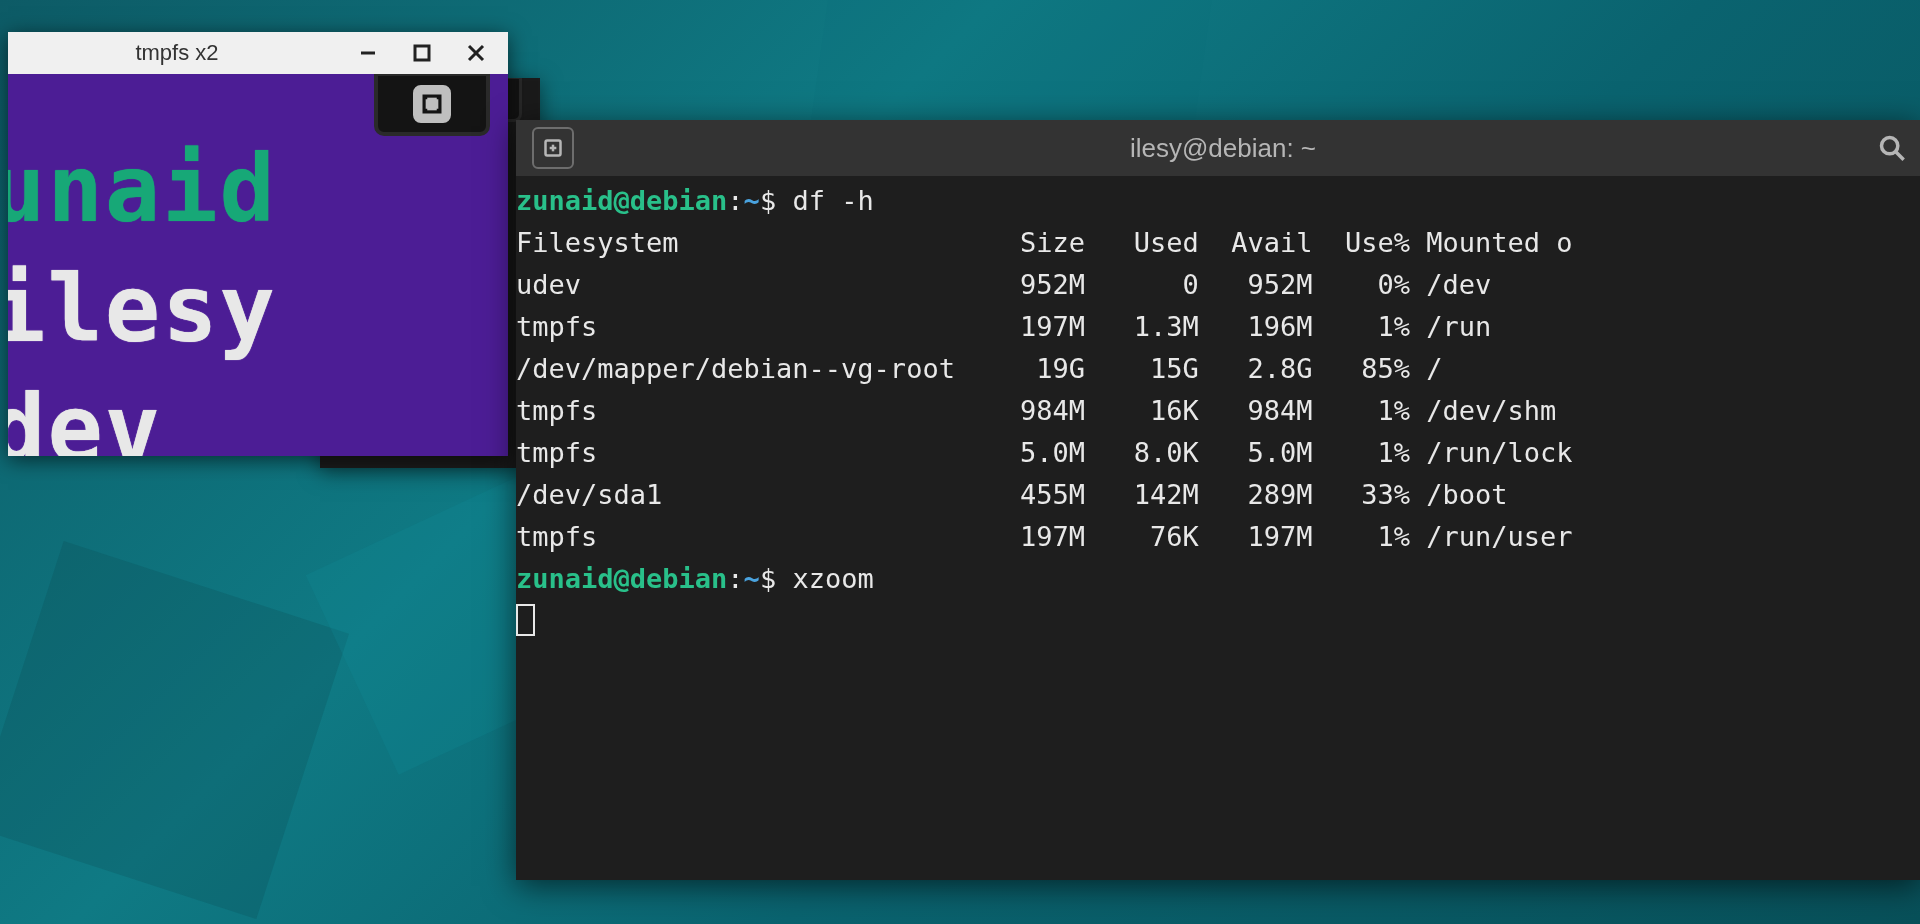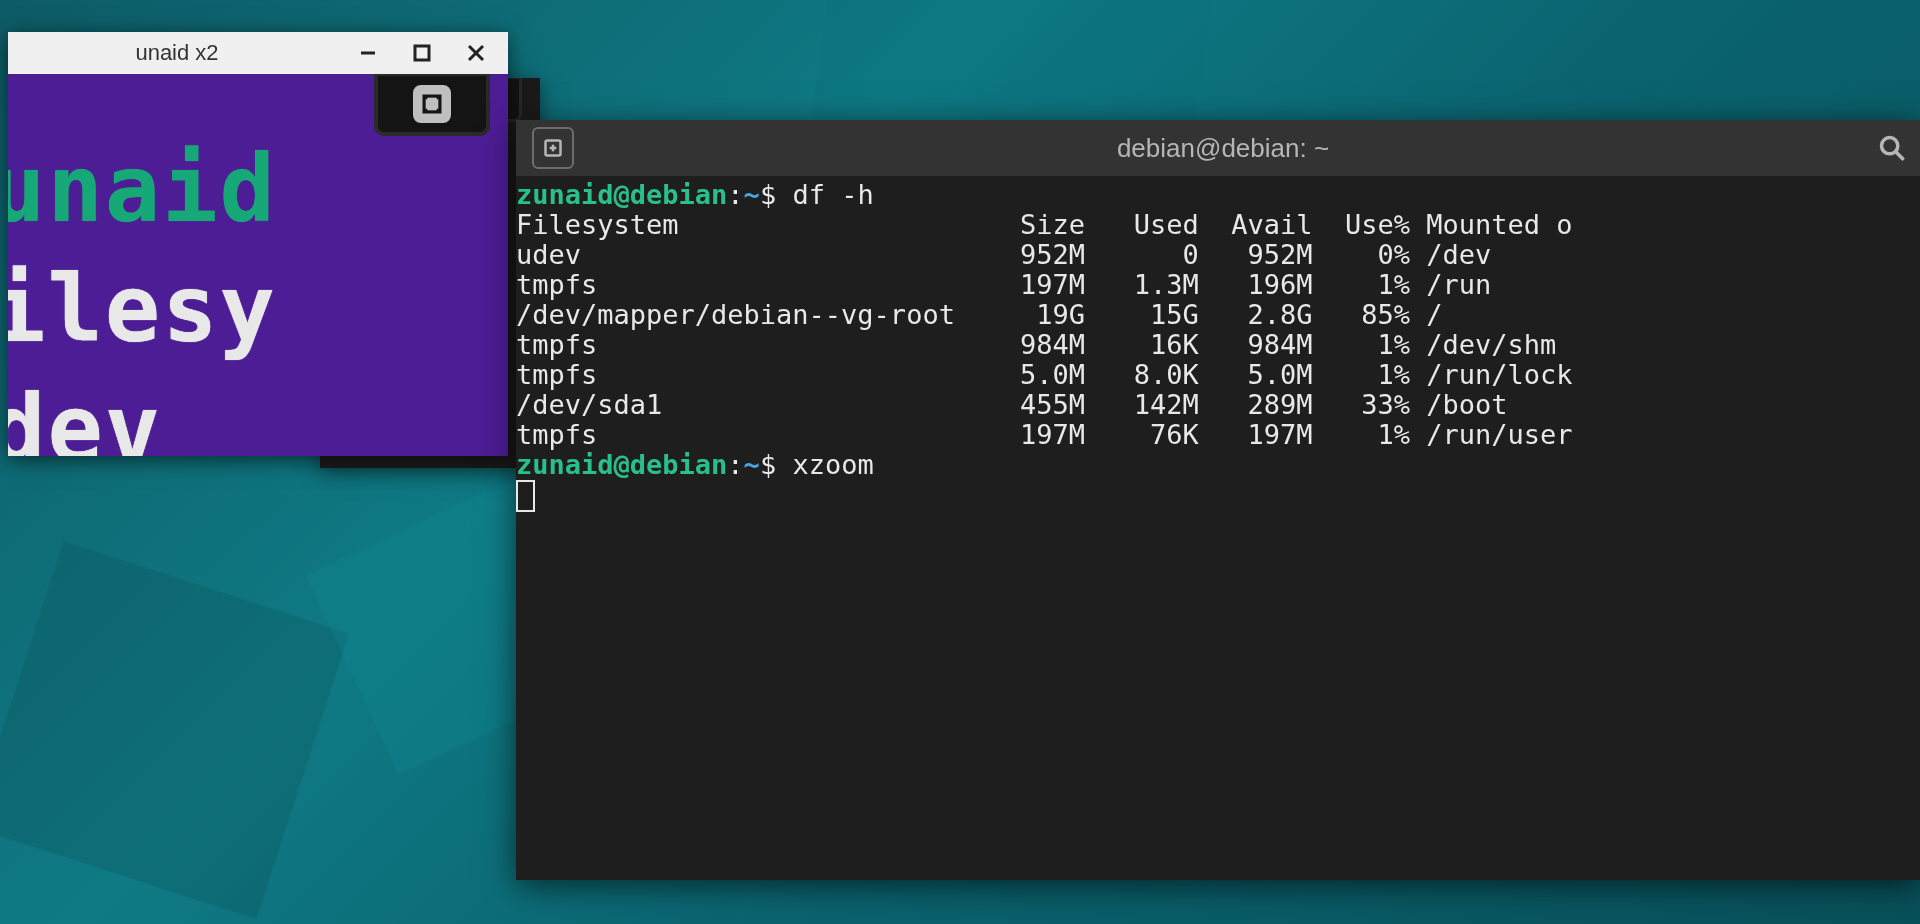--- a/index.html
+++ b/index.html
@@ -53,21 +53,21 @@
   .term-bar{height:56px;background:#333333;display:flex;align-items:center;
     color:#b6b6b6;font-family:sans-serif;font-size:26px;}
   .term-bar .new-tab{width:38px;height:38px;margin-left:16px;border:2px solid #6d6d6d;
     border-radius:6px;display:flex;align-items:center;justify-content:center;}
   .term-bar .new-tab svg{width:20px;height:20px;fill:none;stroke:#b6b6b6;stroke-width:3;}
   .term-bar .title{flex:1;text-align:center;}
   .term-bar .search{width:40px;height:40px;margin-right:8px;display:flex;
     align-items:center;justify-content:center;}
   .term-bar .search svg{width:28px;height:28px;fill:none;stroke:#b6b6b6;stroke-width:3;}
 
-  .term-body{padding:4px 0 0 0;font-size:27px;line-height:30px;color:#e8e8e8;
+  .term-body{padding:4px 0 0 0;font-size:27px;line-height:42px;color:#e8e8e8;
     font-family:"DejaVu Sans Mono","Liberation Mono",monospace;white-space:pre;}
   .p-user{color:#29c08a;font-weight:bold;}
   .p-host{color:#29c08a;font-weight:bold;}
   .p-path{color:#4aa3df;font-weight:bold;}
   .p-sep {color:#e8e8e8;}
   .cursor{display:inline-block;width:15px;height:28px;border:2px solid #e8e8e8;
     margin-left:0;vertical-align:text-bottom;}
 </style>
 </head>
 <body>
@@ -86,21 +86,21 @@
   </div>
   <span class="b-zunaid">zunaid</span>
   <span class="b-files">Filesy</span>
   <span class="b-udev">udev</span>
   <span class="b-tmpfs">tmpfs</span>
   <span class="b-devm">/dev/m</span>
 </div>
 
 <div class="xzoom-win">
   <div class="xzoom-title">
-    <span class="title-text">unaid x2</span>
+    <span class="title-text">tmpfs x2</span>
     <span class="win-btn">
       <svg width="20" height="20" viewBox="0 0 20 20">
           <line x1="3" y1="10" x2="17" y2="10" stroke="#222" stroke-width="3"></line>
         </svg>
     </span>
     <span class="win-btn">
       <svg width="18" height="18" viewBox="0 0 18 18">
           <rect x="2" y="2" width="14" height="14" fill="none" stroke="#222" stroke-width="3"></rect>
         </svg>
     </span>
@@ -127,21 +127,21 @@
 
 <div class="term-win">
   <div class="term-bar">
     <div class="new-tab">
       <svg viewBox="0 0 24 24">
           <rect x="3" y="3" width="18" height="18" rx="2"></rect>
           <line x1="12" y1="8" x2="12" y2="16"></line>
           <line x1="8" y1="12" x2="16" y2="12"></line>
         </svg>
     </div>
-    <div class="title">debian@debian: ~</div>
+    <div class="title">ilesy@debian: ~</div>
     <div class="search">
       <svg viewBox="0 0 24 24">
           <circle cx="10" cy="10" r="7"></circle>
           <line x1="15" y1="15" x2="22" y2="22"></line>
         </svg>
     </div>
   </div>
   <div class="term-body" id="term-body"><span class="p-user">zunaid</span><span class="p-host">@debian</span><span class="p-sep">:</span><span class="p-path">~</span><span class="p-sep">$ </span>df -h
 Filesystem                     Size   Used  Avail  Use% Mounted o
 udev                           952M      0   952M    0% /dev

